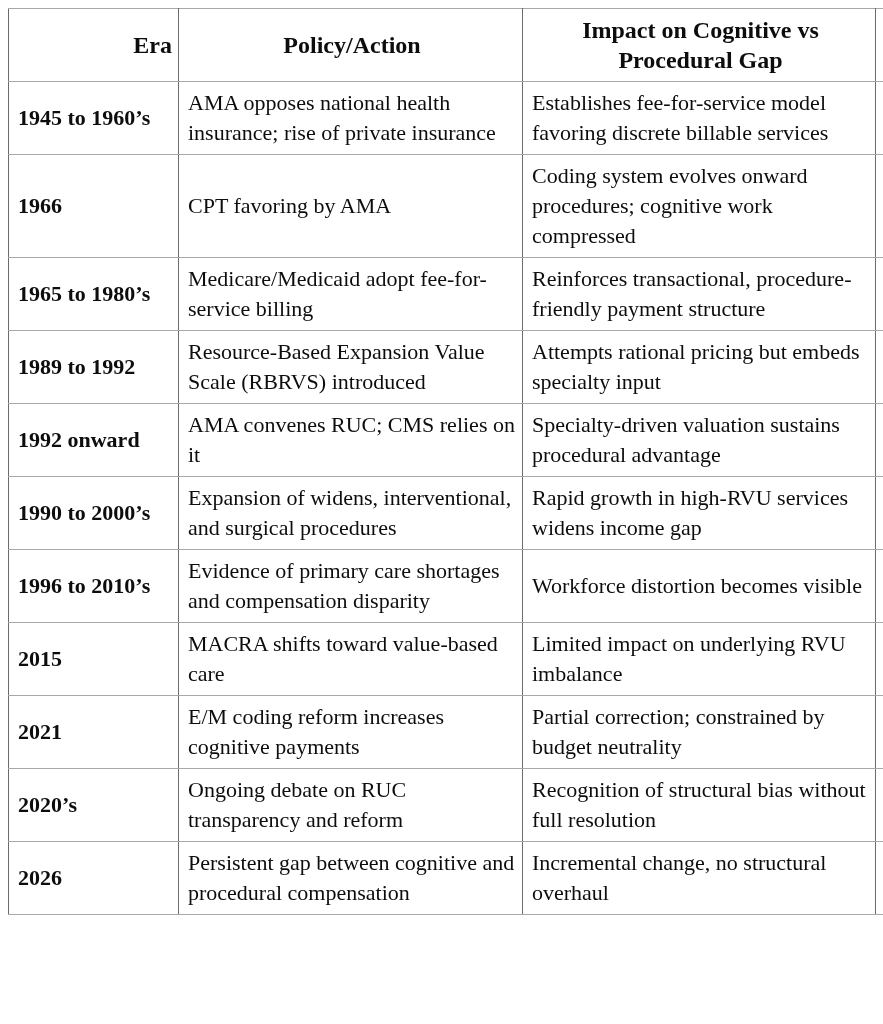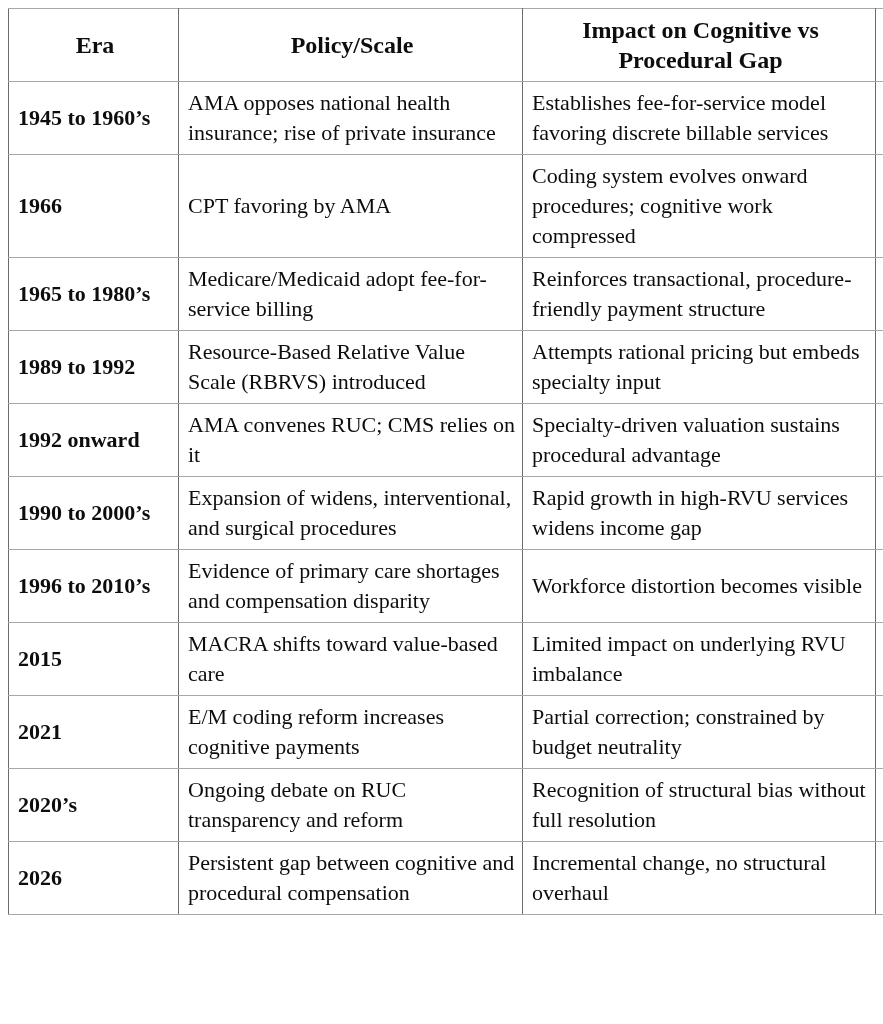--- a/index.html
+++ b/index.html
@@ -42,21 +42,21 @@
     line-height: 30px;
     background: #ffffff;
     word-wrap: break-word;
   }
   th {
     font-size: 24px;
     font-weight: bold;
     text-align: center;
   }
   th.era-h {
-    text-align: center;
+    text-align: right;
   }
   td.era-cell {
     font-weight: bold;
     margin-left: 29px;
   }
   td.policy-cell, td.impact-cell {
     text-align: left;
   }
 </style>
 </head>
@@ -66,21 +66,21 @@
   <table class="policy-table">
     <colgroup>
       <col class="c-era">
       <col class="c-policy">
       <col class="c-impact">
       <col class="c-extra">
     </colgroup>
     <thead>
       <tr>
         <th class="era-h">Era</th>
-        <th>Policy/Scale</th>
+        <th>Policy/Action</th>
         <th>Impact on Cognitive vs Procedural Gap</th>
         <th></th>
       </tr>
     </thead>
     <tbody id="table-body">
   <tr>
     <td class="era-cell">1945 to 1960’s</td>
     <td class="policy-cell">AMA opposes national health insurance; rise of private insurance</td>
     <td class="impact-cell">Establishes fee-for-service model favoring discrete billable services</td>
     <td class="extra-cell"></td>
@@ -95,21 +95,21 @@
 
   <tr>
     <td class="era-cell">1965 to 1980’s</td>
     <td class="policy-cell">Medicare/Medicaid adopt fee-for-service billing</td>
     <td class="impact-cell">Reinforces transactional, procedure-friendly payment structure</td>
     <td class="extra-cell"></td>
   </tr>
 
   <tr>
     <td class="era-cell">1989 to 1992</td>
-    <td class="policy-cell">Resource-Based Relative Value Scale (RBRVS) introduced</td>
+    <td class="policy-cell">Resource-Based Expansion Value Scale (RBRVS) introduced</td>
     <td class="impact-cell">Attempts rational pricing but embeds specialty input</td>
     <td class="extra-cell"></td>
   </tr>
 
   <tr>
     <td class="era-cell">1992 onward</td>
     <td class="policy-cell">AMA convenes RUC; CMS relies on it</td>
     <td class="impact-cell">Specialty-driven valuation sustains procedural advantage</td>
     <td class="extra-cell"></td>
   </tr>

